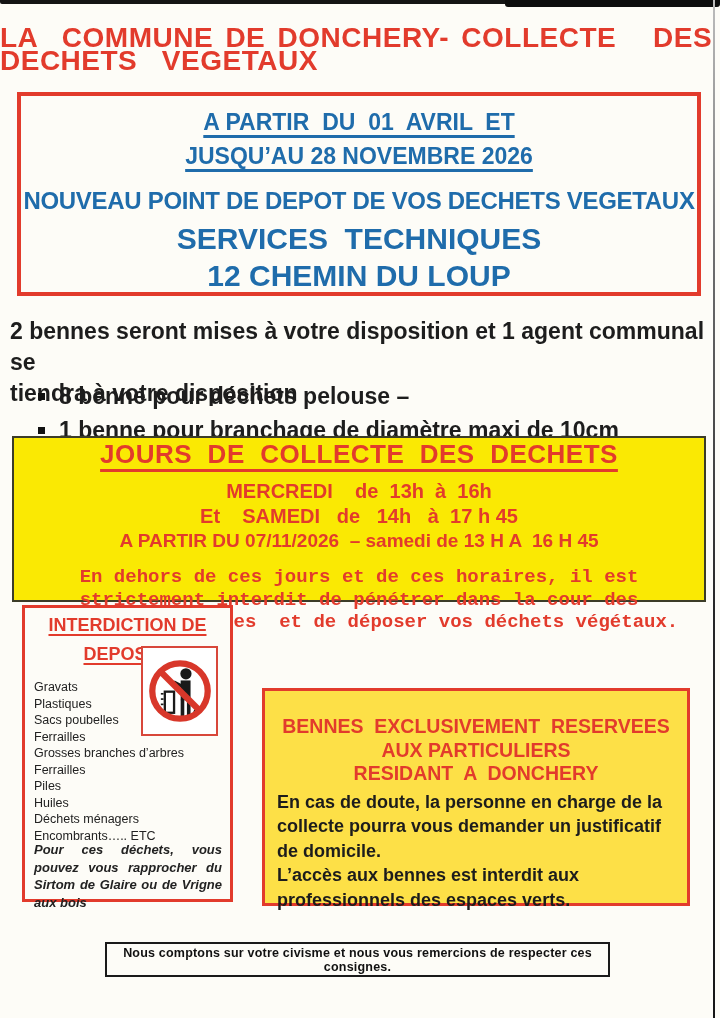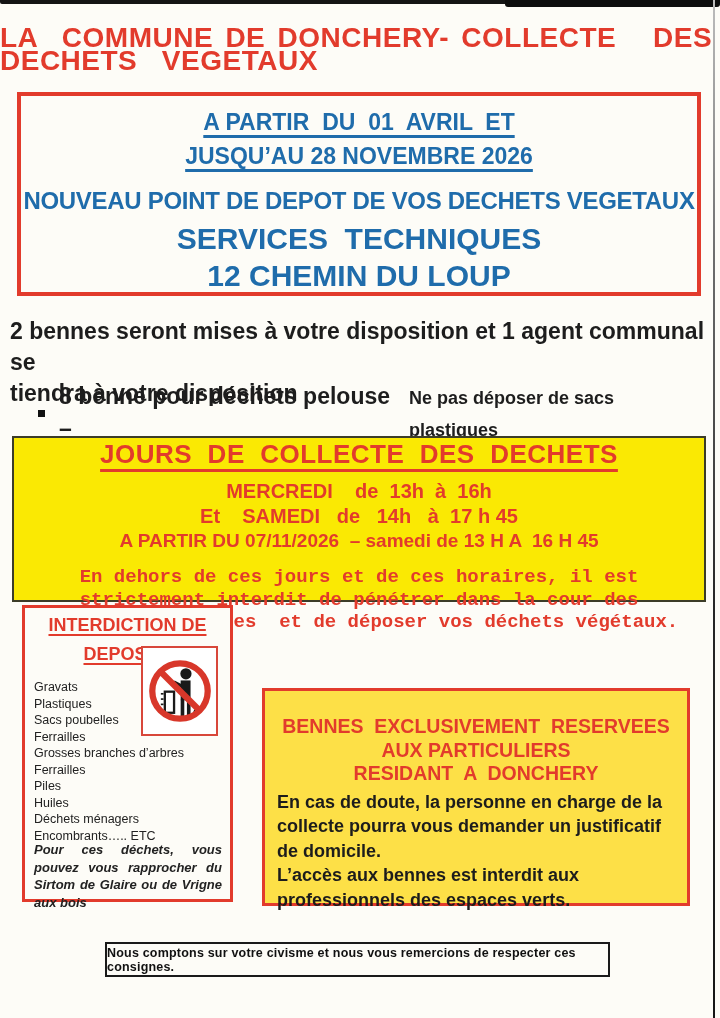--- a/index.html
+++ b/index.html
@@ -65,21 +65,21 @@
     background:#fff; border:2px solid #d8473a; display:flex; align-items:center; justify-content:center;}
 
   
   .res-box{position:absolute; left:262px; top:688px; width:428px; height:218px;
     border:3px solid var(--red); background:#fde047; padding:24px 12px 0 12px;}
   .res-title{text-align:center; color:var(--red); font-weight:bold; font-size:19.5px; line-height:23.5px;}
   .res-body{margin-top:4px; font-weight:bold; font-size:18px; line-height:24.5px; color:#1c1c1c;}
 
   
   .footer-box{position:absolute; left:105px; top:942px; width:505px; height:35px;
-    border:2px solid #1a1a1a; background:#fdfcf7; display:flex; align-items:center; justify-content:center;}
+    border:2px solid #1a1a1a; background:#fdfcf7; display:flex; align-items:center; justify-content:center;text-align:center;}
   .footer-box div{font-size:12.5px; font-weight:bold; color:#111; letter-spacing:.2px;}
 </style>
 </head>
 <body>
 
 <div class="page">
 
   <div class="scan-top"></div>
   <div class="scan-top-right"></div>
 
@@ -96,21 +96,20 @@
 
   <div class="intro">
     <div>2 bennes seront mises à votre disposition et 1 agent communal se</div>
     <div>tiendra à votre disposition</div>
   </div>
 
   <div class="bullets">
     <div class="bullet-line">
       <span class="bullet-sq"></span>
       <span class="bullet-main">8 benne pour déchets pelouse – </span>
-      <span class="bullet-note">Ne pas déposer de sacs plastiques</span>
     </div>
     <div class="bullet-line">
       <span class="bullet-sq"></span>
       <span class="bullet-main">1 benne pour branchage de diamètre maxi de 10cm</span>
     </div>
   </div>
 
   <div class="collect-box">
     <div class="jtitle pre">JOURS  DE  COLLECTE  DES  DECHETS</div>
     <div class="sched1 pre">MERCREDI    de  13h  à  16h</div>

